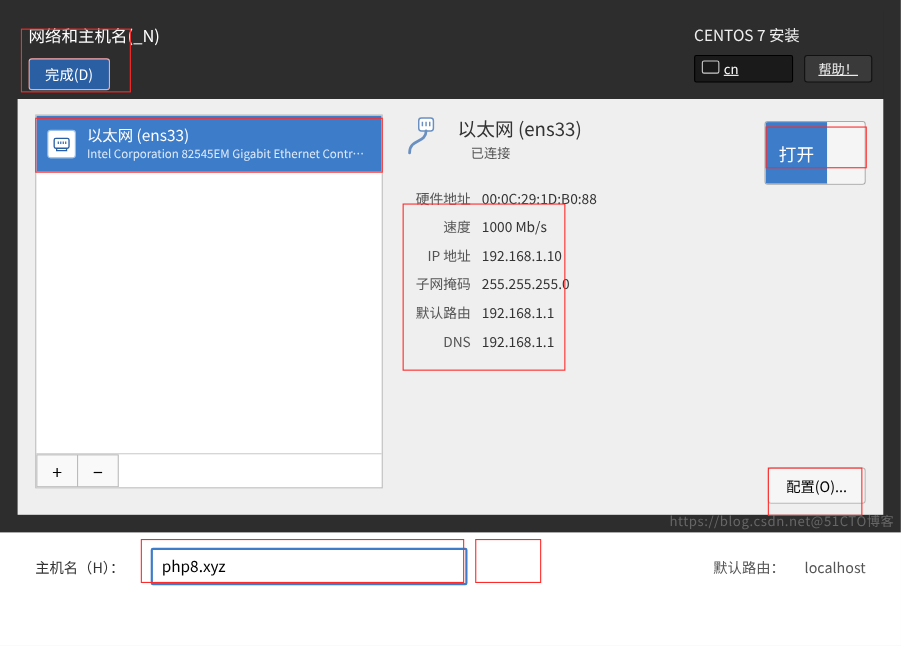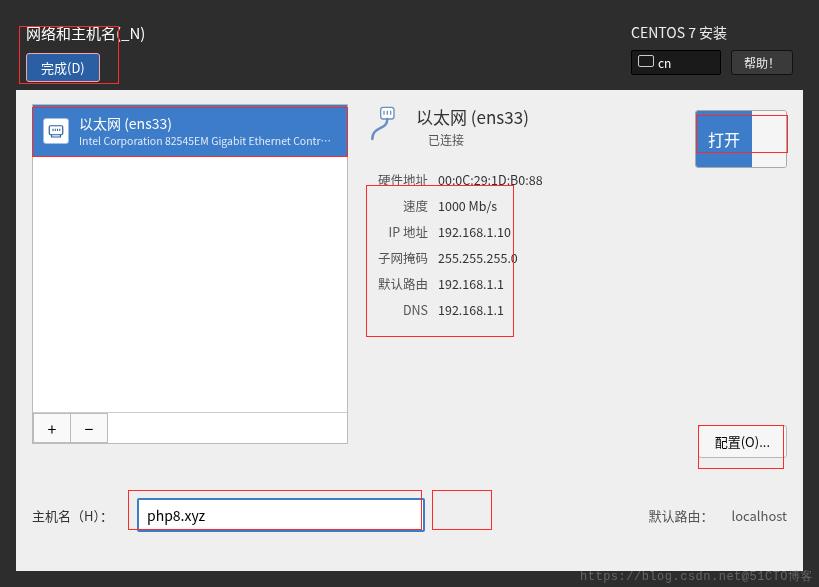--- a/index.html
+++ b/index.html
@@ -1,26 +1,26 @@
 <!DOCTYPE html>
 <html><head>
 <meta charset="utf-8">
 <style>
   * { box-sizing: border-box; margin: 0; padding: 0; font-family: "Noto Sans CJK SC", "Microsoft YaHei", sans-serif; }
   body { background: #fff; width: 819px; height: 587px; overflow: hidden; position: relative; }
-  .frame { width: 819px; height: 587px; background: #2d2d2d; position: relative; }
+  .frame { width: 819px; height: 484px; background: #2d2d2d; position: relative; }
   .inner { position: absolute; left: 16px; top: 10px; right: 16px; bottom: 16px; background: #2d2d2d; }
 
   .header { background: #2d2d2d; color: #fff; height: 80px; position: relative; }
   .h-left { position: absolute; left: 10px; top: 12px; }
   .h-title { font-size: 15px; }
   .done-btn { margin-top: 10px; background: #2a5fa3; border: 1px solid #fca5a5; color: #fff; padding: 4px 14px; font-size: 13px; border-radius: 3px; cursor: pointer; }
   .h-right { position: absolute; right: 10px; top: 12px; text-align: left; }
   .h-os { font-size: 14px; color: #eee; margin-bottom: 8px; }
-  .h-r-row { display: flex; gap: 10px; }
+  .h-r-row { display: flex; gap: 10px; text-decoration: underline; }
   .kb-ind { background: #1a1a1a; border: 1px solid #000; padding: 3px 8px 3px 26px; font-size: 12px; color: #fff; position: relative; min-width: 90px; border-radius: 2px; }
   .kb-ind::before { content: ""; position: absolute; left: 6px; top: 4px; width: 14px; height: 10px; border: 1px solid #ccc; border-radius: 2px; }
   .help-btn { background: #3a3a3a; border: 1px solid #111; color: #eee; padding: 3px 12px; font-size: 12px; border-radius: 3px; cursor: pointer; }
 
   .content { position: absolute; top: 80px; left: 0; right: 0; bottom: 0; background: #efefef; padding: 14px 16px; }
   .row-main { display: flex; height: 340px; gap: 16px; }
   .listbox { width: 316px; border: 1px solid #bbb; background: #fff; display: flex; flex-direction: column; }
   .list-top { flex: 1; overflow: hidden; }
   .list-item { display: flex; gap: 10px; padding: 8px 10px; align-items: center; }
   .list-item.sel { background: #3d7cc9; color: #fff; }
@@ -56,21 +56,21 @@
   
   .r { position: absolute; border: 1.5px solid #ff2a2a; pointer-events: none; }
   .r1 { left: 19px; top: 26px; width: 100px; height: 58px; }
   .r2 { left: 32px; top: 107px; width: 316px; height: 50px; }
   .r3 { left: 366px; top: 185px; width: 148px; height: 152px; }
   .r4 { left: 696px; top: 115px; width: 92px; height: 38px; }
   .r5 { left: 698px; top: 425px; width: 86px; height: 44px; }
   .r6 { left: 128px; top: 490px; width: 294px; height: 40px; }
   .r7 { left: 432px; top: 490px; width: 60px; height: 40px; }
 
-  .watermark { position: absolute; right: 6px; bottom: 2px; font-size: 12px; color: rgba(150,150,150,0.55); letter-spacing: 0.5px; pointer-events: none; font-family: Liberation Mono, monospace; }
+  .watermark { position: absolute; right: 6px; bottom: 2px; font-size: 12px; color: rgba(150,150,150,0.55); letter-spacing: 0.5px; pointer-events: none; }
 </style>
 </head>
 <body>
 
 <div class="frame">
  <div class="inner">
   <div class="header">
     <div class="h-left">
       <div class="h-title">网络和主机名(_N)</div>
       <button class="done-btn">完成(D)</button>

